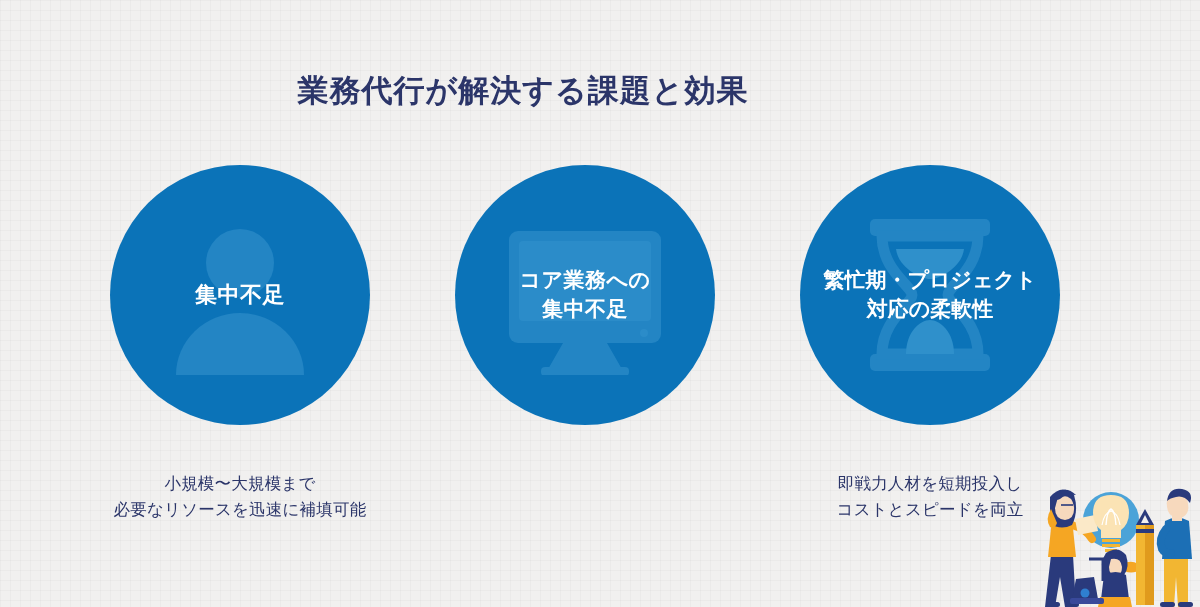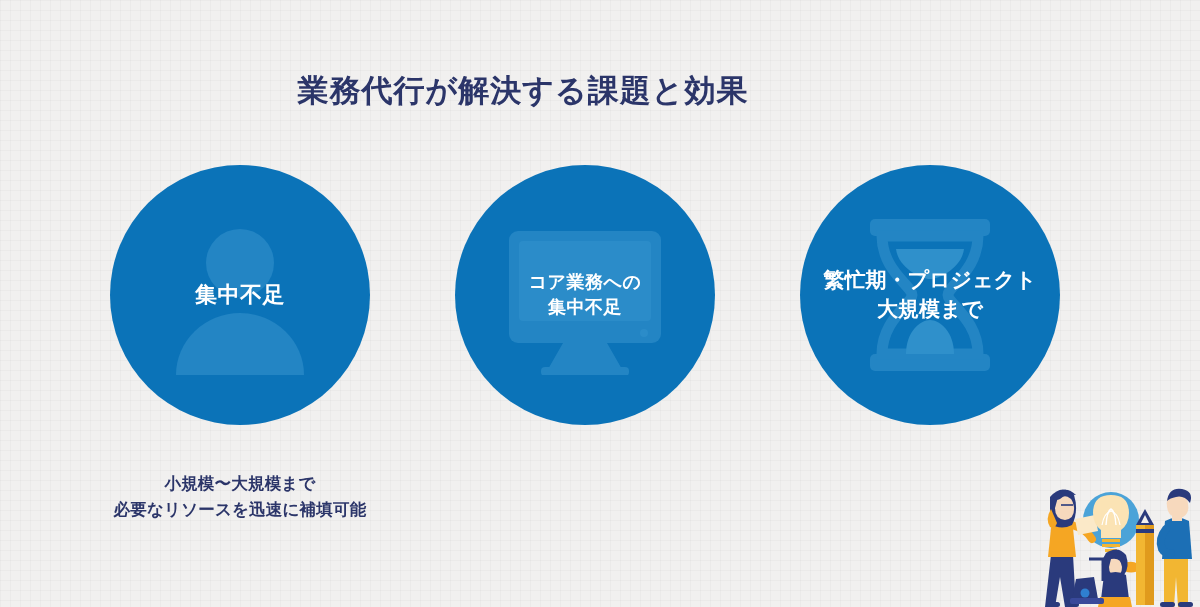--- a/index.html
+++ b/index.html
@@ -70,36 +70,36 @@
     transform: translate(-50%, -50%);
     width: 160px;
     height: 160px;
     opacity: 1;
   }
 
   .circle-label {
     position: relative;
     z-index: 2;
     color: #ffffff;
-    font-size: 18px;
+    font-size: 21px;
     font-weight: bold;
     line-height: 1.38;
     text-align: center;
     letter-spacing: 0.5px;
     white-space: pre-line;
   }
   .circle-label.one-line { font-size: 22px; }
   .circle-label.wide { font-size: 21px; letter-spacing: 0px; }
 
   .caption {
     margin-top: 46px;
     text-align: center;
     color: #2b3569;
     font-size: 16.5px;
-    font-weight: bold;
+    font-weight: normal;
     line-height: 1.55;
     letter-spacing: 0.2px;
     white-space: pre-line;
   }
 
   #corner-illustration {
     position: absolute;
     right: 0px;
     bottom: 0px;
     width: 172px;
@@ -148,22 +148,24 @@
       <span class="circle-icon">
         <svg viewBox="0 0 160 160" width="160" height="160" aria-hidden="true">
           <rect x="20" y="4" width="120" height="17" rx="5" fill="#2385c4"></rect>
           <rect x="20" y="139" width="120" height="17" rx="5" fill="#2385c4"></rect>
           <path d="M32 21 h96 c0 34 -30 50 -30 59 c0 9 30 25 30 59 h-96 c0 -34 30 -50 30 -59 c0 -9 -30 -25 -30 -59 z" fill="none" stroke="#2385c4" stroke-width="11"></path>
           <path d="M46 34 h68 c-2 18 -24 30 -34 30 c-10 0 -32 -12 -34 -30 z" fill="#2f90cb"></path>
           <path d="M56 139 h48 c0 -22 -14 -34 -24 -34 c-10 0 -24 12 -24 34 z" fill="#2f90cb"></path>
         </svg>
       </span>
       <span class="circle-label wide">繁忙期・プロジェクト
-大規模まで</span>
+対応の柔軟性</span>
     </div>
+    <div class="caption">即戦力人材を短期投入し
+コストとスピードを両立</div>
   </div>
 
   <div id="corner-illustration">
     <svg viewBox="0 0 172 140" width="172" height="140" aria-hidden="true">
 
       <circle cx="83" cy="53" r="28" fill="#4ba3d8"></circle>
 
       <g>
 
         <path d="M23 88 h22 l3 52 h-11 l-5 -30 l-5 30 h-10 z" fill="#2a3a7c"></path>

